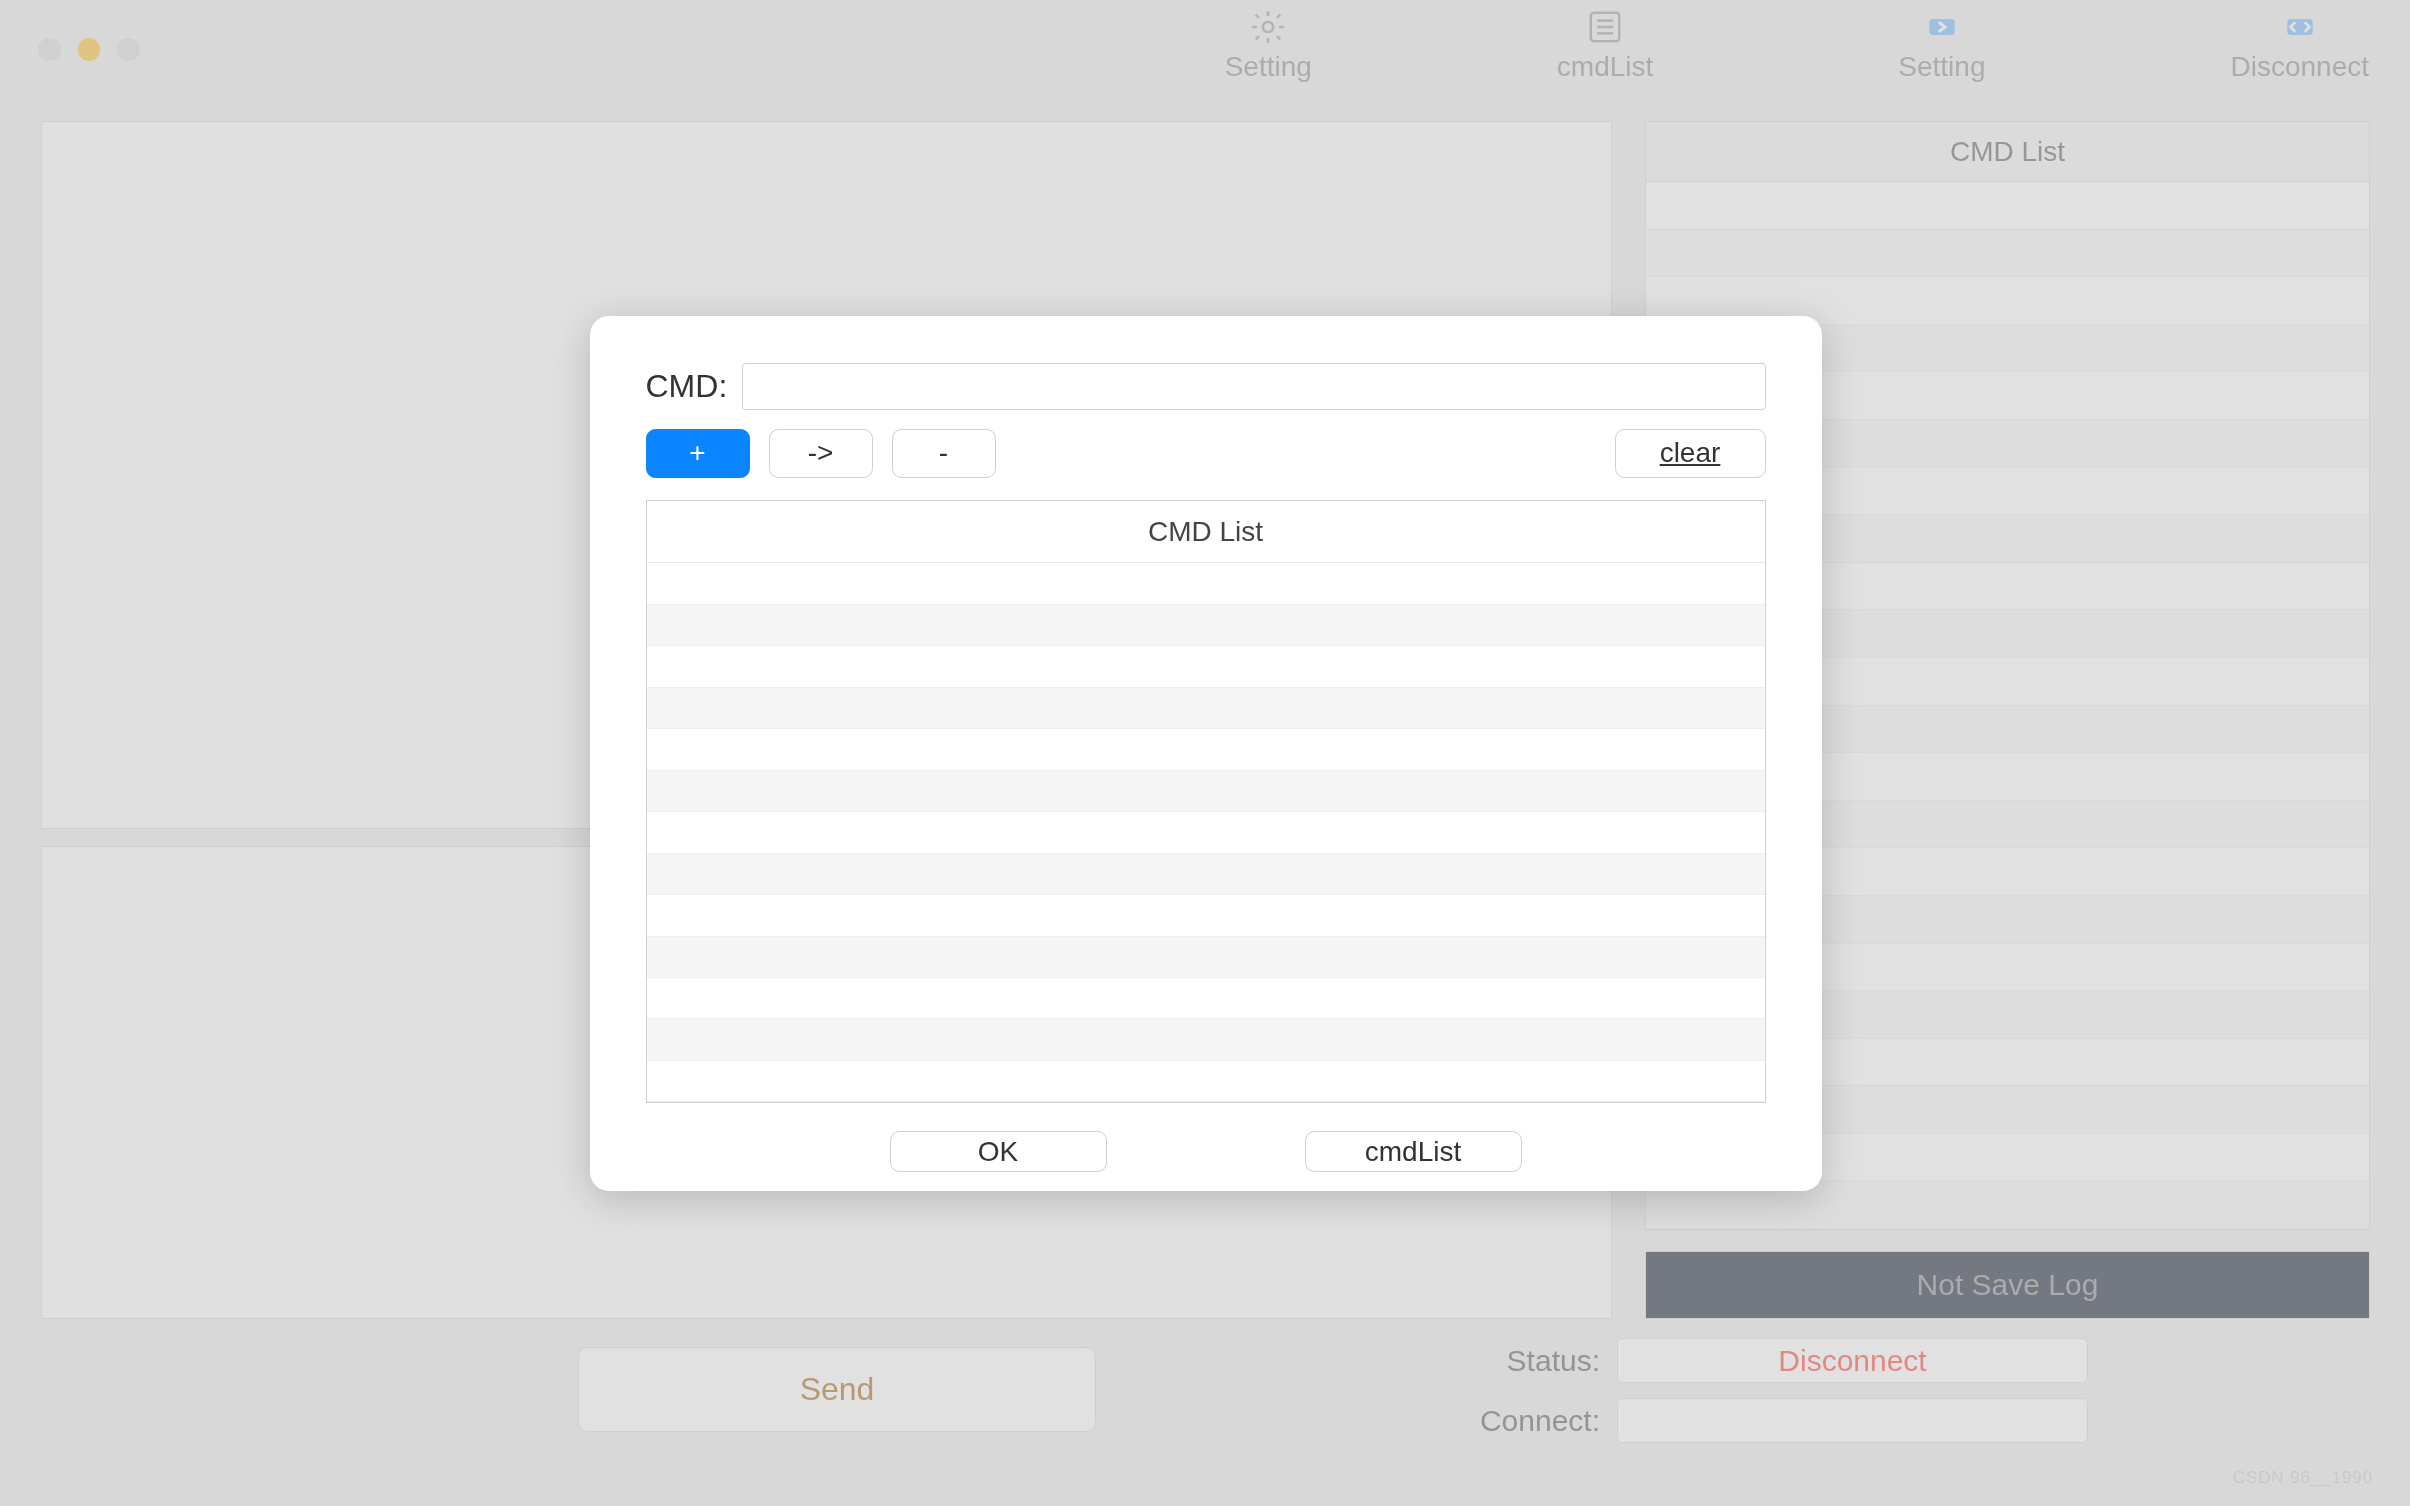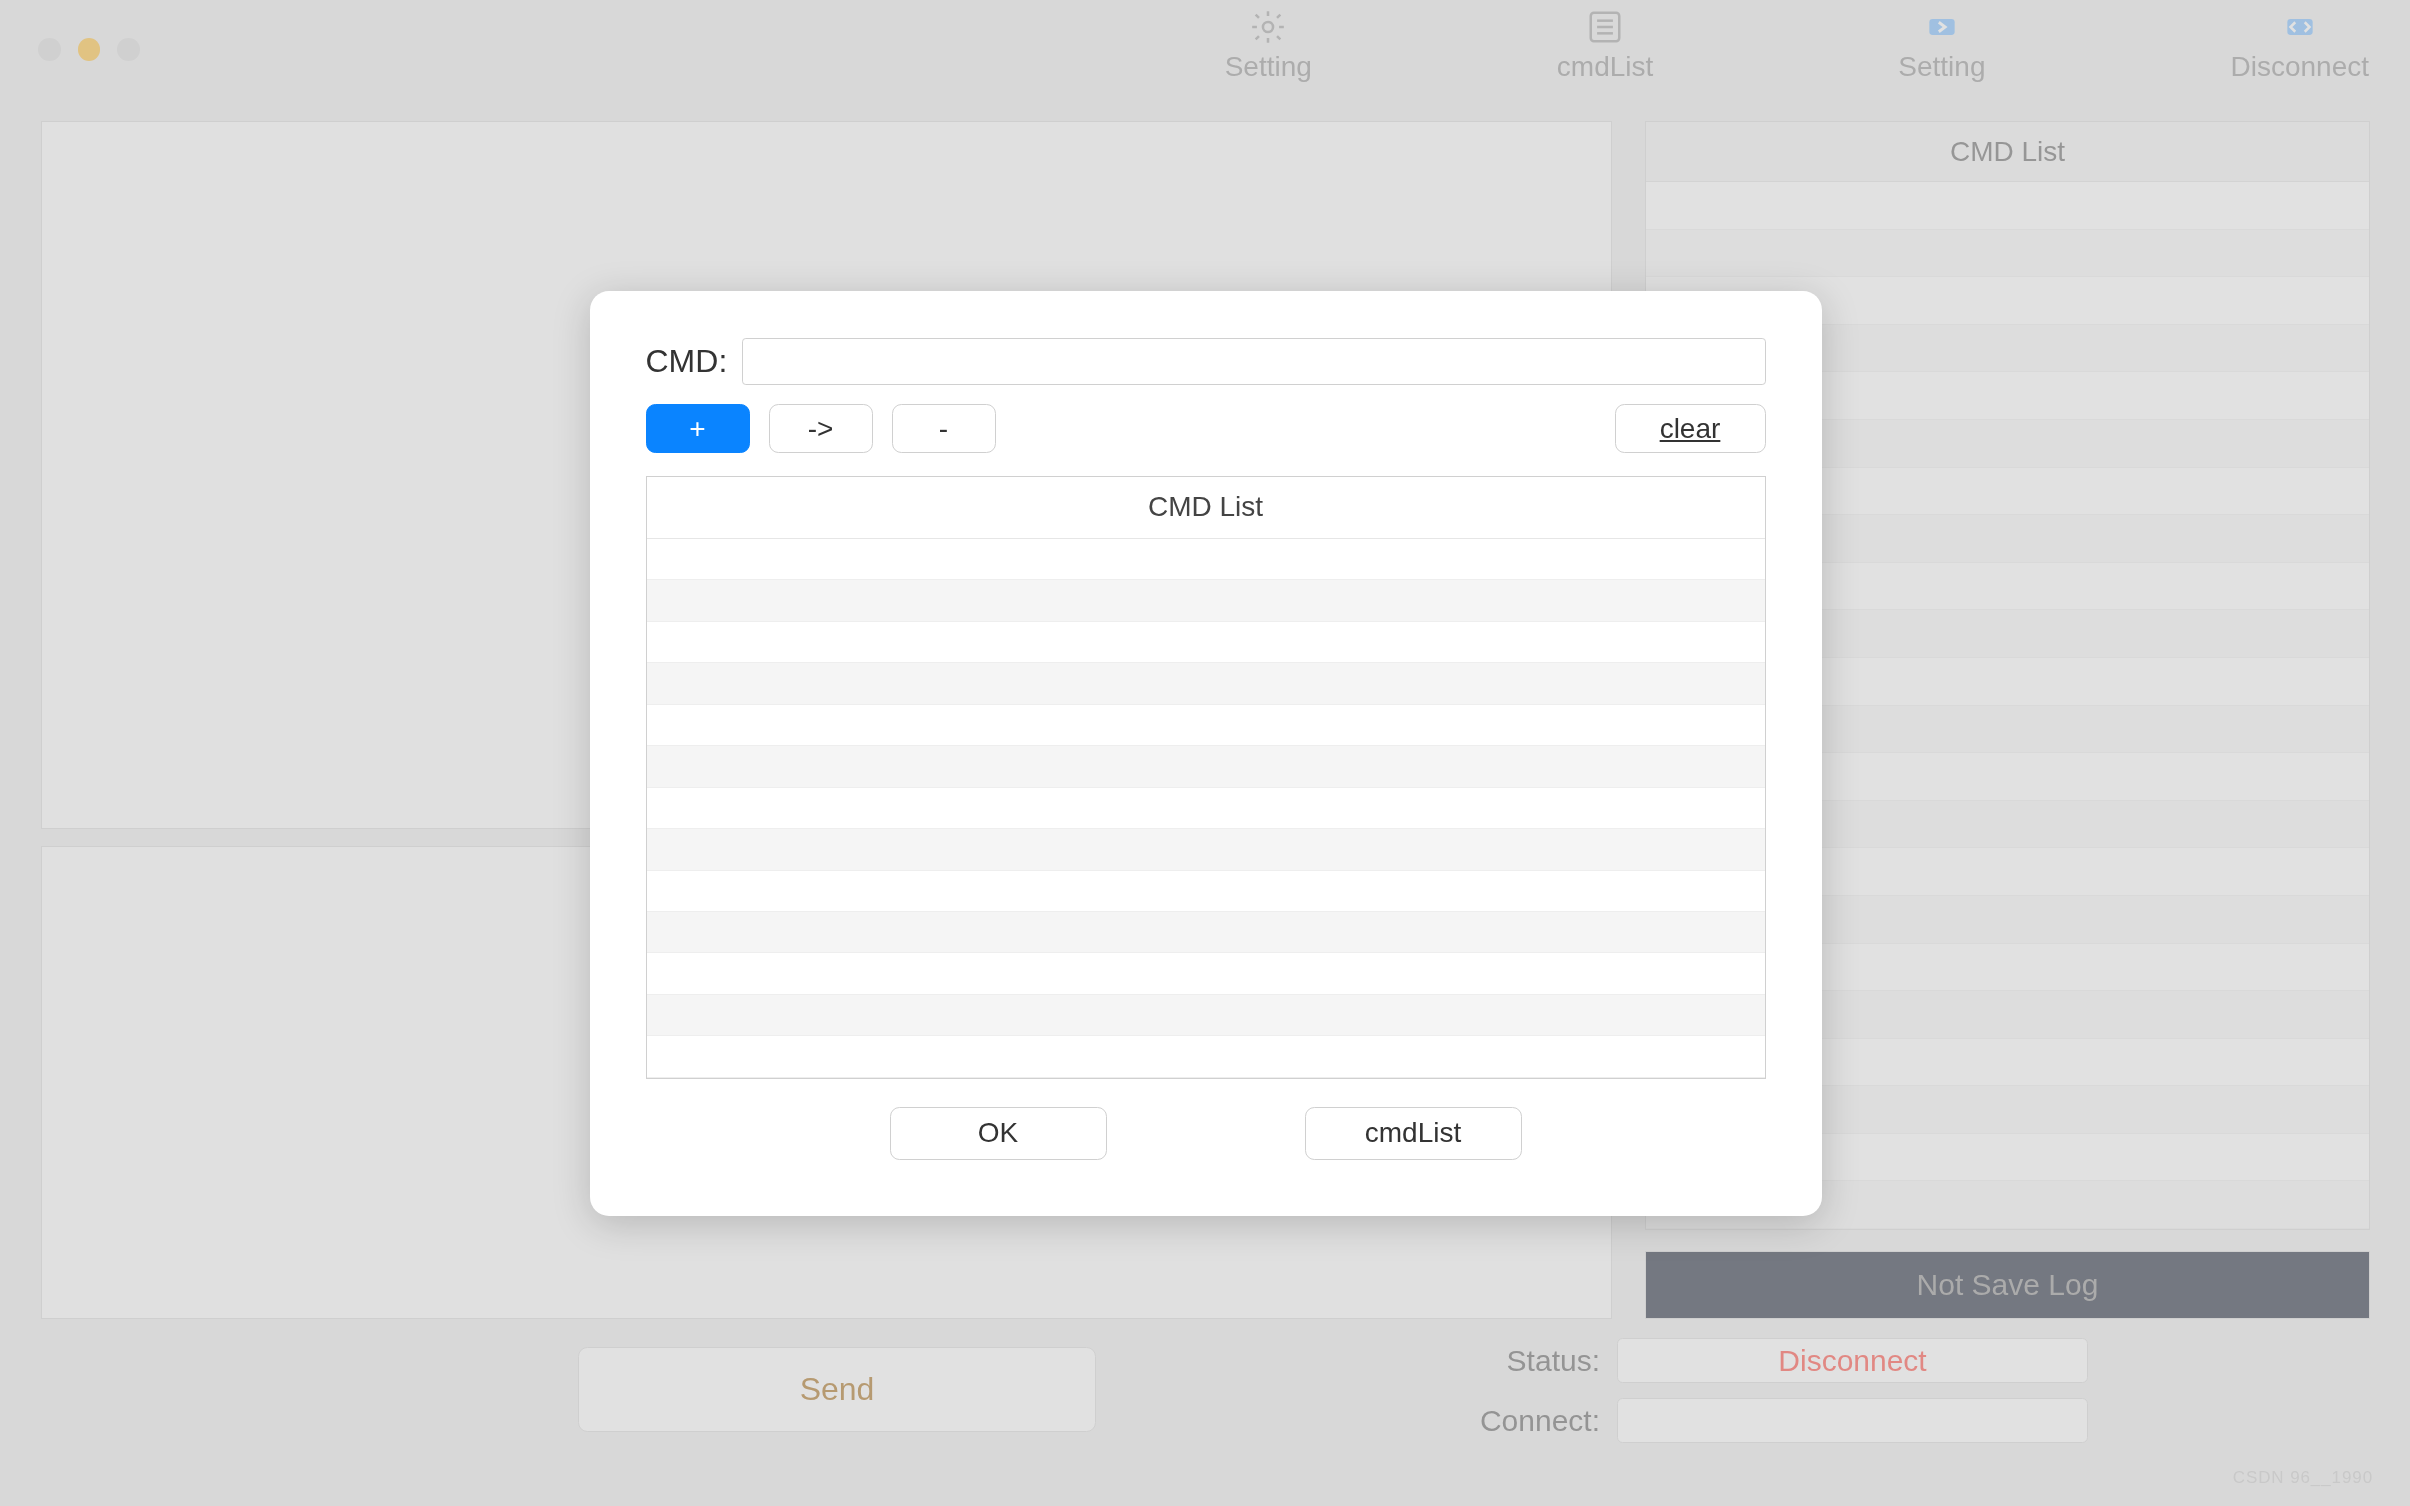--- a/index.html
+++ b/index.html
@@ -111,21 +111,21 @@
 
 
 .overlay {
   position:absolute; inset:0;
   background: rgba(200,200,200,0.55);
   display:flex; align-items:center; justify-content:center;
 }
 .modal {
   width: 1232px;
   background:#fff; border-radius:19px;
-  padding: 47px 56px 56px 56px;
+  padding: 47px 56px 19px 56px;
   box-shadow: 0 7.5px 38px rgba(0,0,0,0.18);
   font-size: 30px; color:#333;
 }
 .modal-row1 { display:flex; align-items:center; gap: 15px; margin-bottom: 19px;}
 .modal-row1 label { font-size: 32px; }
 .modal-input {
   flex:1; height:47px; border:0.9px solid #d0d0d0; border-radius:3.8px;
 }
 .modal-row2 { display:flex; align-items:center; gap: 19px; margin-bottom: 22.6px;}
 .mbtn {
@@ -143,21 +143,21 @@
 .modal-list-header {
   height:62px; display:flex; align-items:center; justify-content:center;
   border-bottom:0.9px solid #e6e6e6; font-size:28px; color:#444;
 }
 .modal-list-body { flex:1; display:flex; flex-direction:column; }
 .ml-row { flex:1; border-bottom:0.9px solid #eee; }
 .ml-row:nth-child(even){ background:#f5f5f5; }
 .modal-footer {
   display:flex; justify-content:center; gap: 198px;
 }
-.modal-footer .mbtn { min-width: 217px; height:53px; }
+.modal-footer .mbtn { min-width: 217px; height:41px; }
 </style>
 </head>
 <body>
 
 <div class="titlebar">
   <div class="traffic-lights">
     <div class="tl tl-close"></div>
     <div class="tl tl-min"></div>
     <div class="tl tl-max"></div>
   </div>

